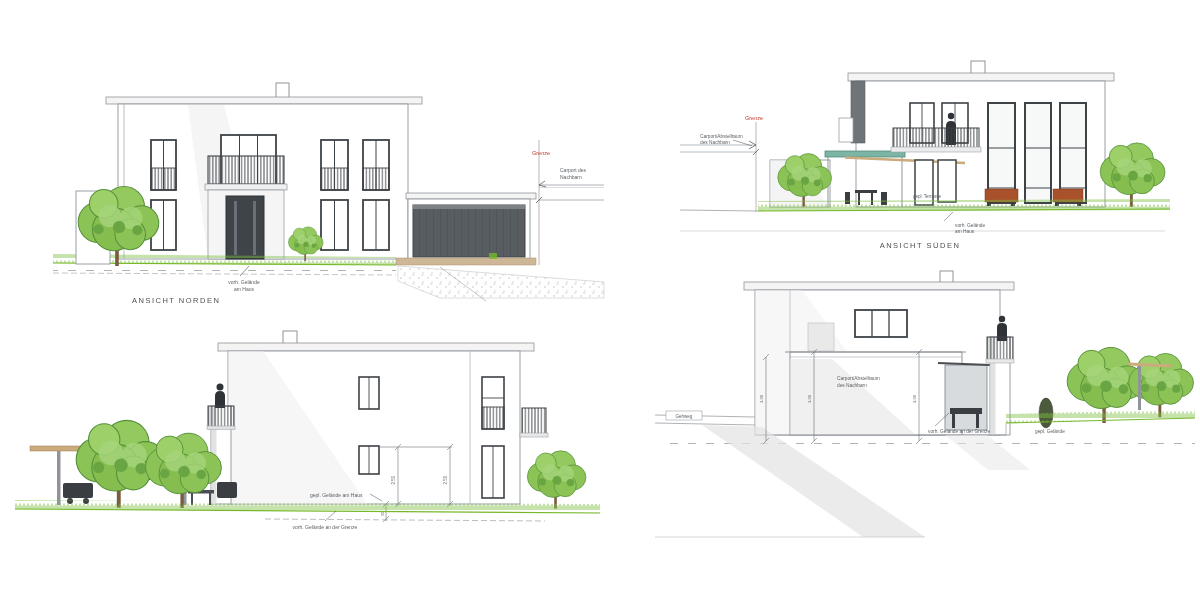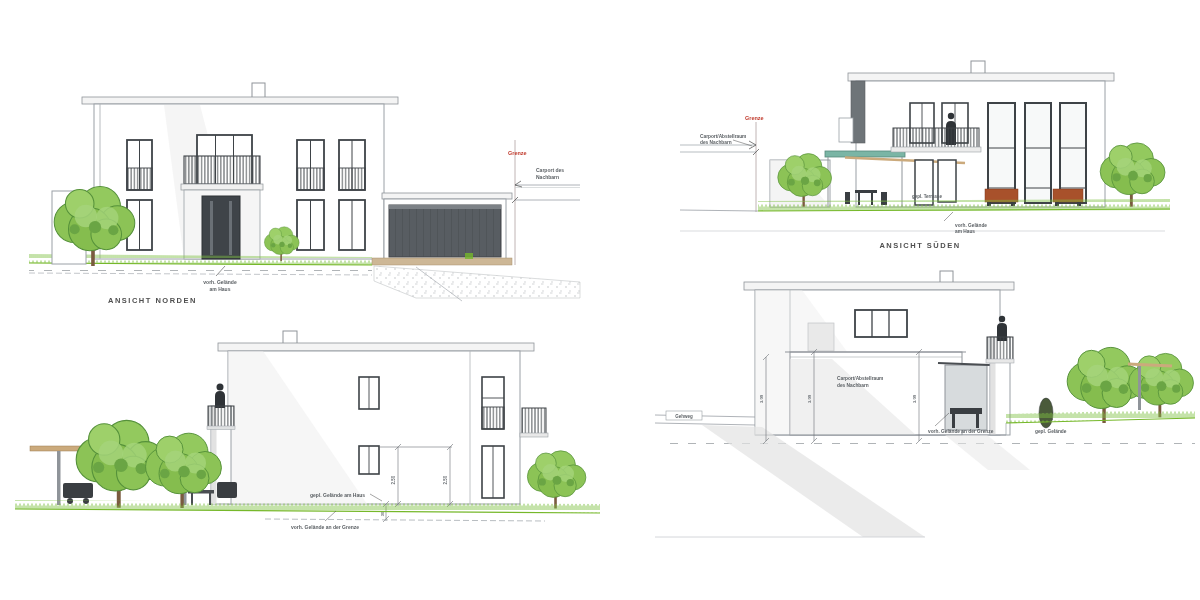--- a/index.html
+++ b/index.html
@@ -1,18 +1,18 @@
 <!DOCTYPE html>
 <html><head>
 <meta charset="utf-8">
 <style>
   html,body{margin:0;padding:0;background:#ffffff;}
   #canvas{position:relative;width:1200px;height:600px;background:#ffffff;overflow:hidden;
           font-family:"Liberation Sans",sans-serif;}
-  .view{position:absolute;font-weight:bold;}
+  .view{position:absolute;}
   svg{display:block;}
   svg text{font-family:"Liberation Sans",sans-serif;fill:#4a4a4a;}
   .caption{letter-spacing:1.5px;fill:#4f4f4f;}
   .tiny{fill:#5a5f63;}
   .redlbl{fill:#c0392b;}
   .dimlbl{fill:#6b7075;}
 </style>
 </head>
 <body>
 
@@ -49,21 +49,21 @@
         </g>
         <circle cx="41" cy="49" r="11" fill="#a5d47a" opacity="0.85"></circle>
         <circle cx="62" cy="51" r="11" fill="#a5d47a" opacity="0.8"></circle>
         <circle cx="50" cy="60" r="6" fill="#6aa544"></circle>
         <circle cx="68" cy="63" r="5" fill="#6aa544"></circle>
         <circle cx="30" cy="62" r="5" fill="#6aa544"></circle>
       </symbol>
     </defs>
   </svg>
 
-  <div class="view" style="left:24px;top:15px;">
+  <div class="view" style="left:48px;top:15px;">
     <svg width="560" height="290" viewBox="0 0 560 290">
       <g>
         <rect x="228" y="68" width="13" height="16" fill="#ffffff" stroke="#8f9499"></rect>
         <rect x="58" y="82" width="316" height="7" fill="#f4f4f4" stroke="#8f9499" stroke-width="0.8"></rect>
         <rect x="70" y="89" width="290" height="155" fill="#ffffff" stroke="#9aa0a6"></rect>
         <polygon points="140,90 176,90 216,244 160,244" fill="#ededed" opacity="0.55"></polygon>
         <line x1="76" y1="89" x2="76" y2="244" stroke="#b0b4b8" stroke-width="0.9"></line>
 
         <g stroke="#3e4347">
           <rect x="103" y="125" width="25" height="50" fill="#ffffff" stroke-width="1.8"></rect>

